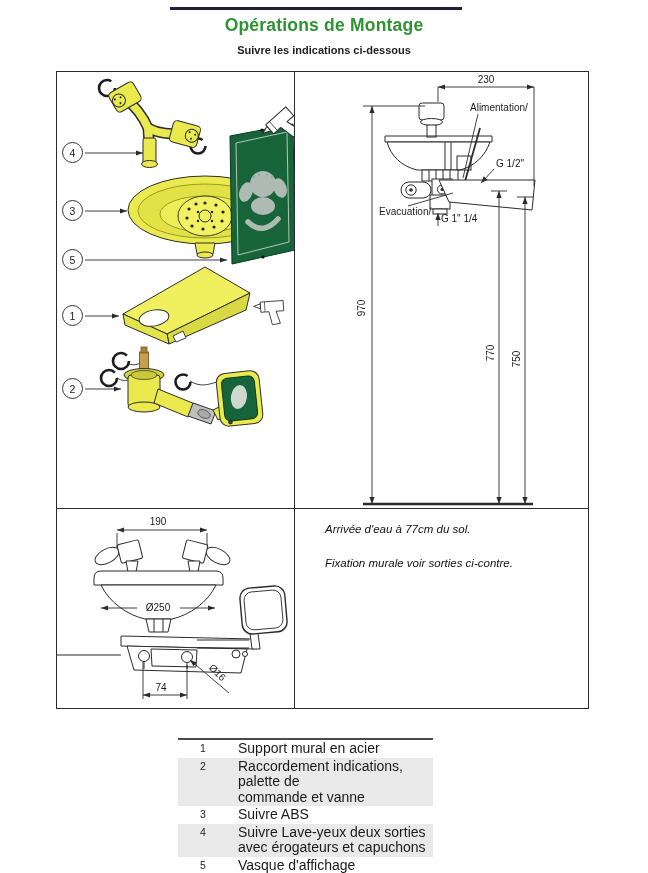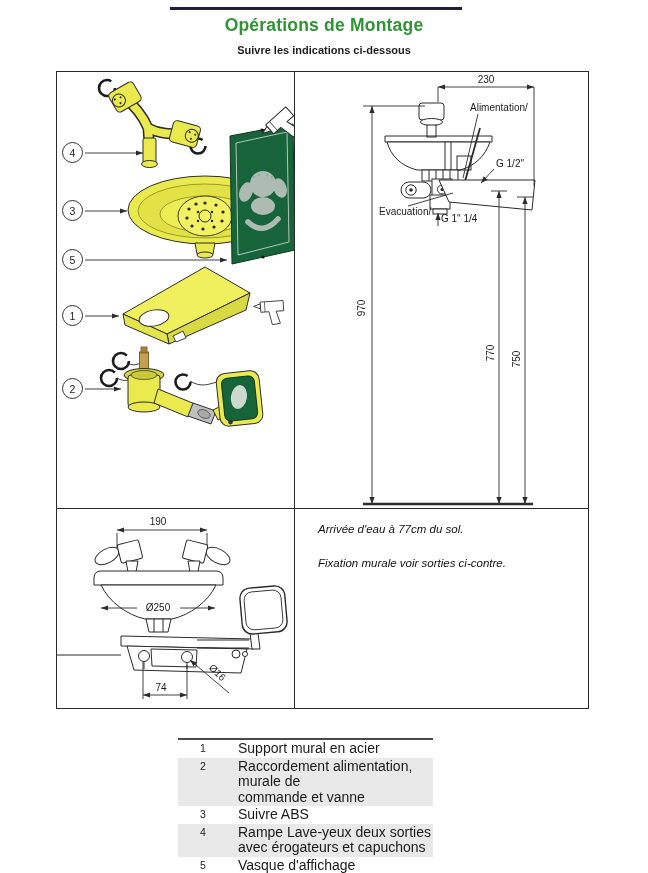--- a/index.html
+++ b/index.html
@@ -23,21 +23,21 @@
 
   .main-box{position:absolute;left:56px;top:64px;width:533px;height:638px;
     border:1px solid var(--line);}
   .v-divider{position:absolute;left:237px;top:0;width:1px;height:100%;background:var(--line);}
   .h-divider{position:absolute;left:0;top:436px;width:100%;height:1px;background:var(--line);}
 
   .quad{position:absolute;}
   .q-exploded{left:0;top:0;width:237px;height:436px;}
   .q-side{left:238px;top:0;width:293px;height:436px;}
   .q-front{left:0;top:437px;width:237px;height:199px;}
-  .q-notes{left:244px;top:437px;width:293px;height:199px;padding:14px 10px 0 17px;}
+  .q-notes{left:251px;top:437px;width:293px;height:199px;padding:14px 10px 0 17px;}
   .q-notes p{font-size:11.5px;font-style:italic;color:#111;}
   .q-notes p + p{margin-top:22px;}
 
   .balloon{position:absolute;width:21px;height:21px;border:1.2px solid #333;border-radius:50%;
     background:#fff;display:flex;align-items:center;justify-content:center;
     font-size:10.5px;color:#222;}
 
   svg{display:block;}
   svg text{font-family:"Liberation Sans", sans-serif;font-size:10px;fill:#1c1c1c;}
   .ln{stroke:var(--line);stroke-width:1;fill:none;}
@@ -361,30 +361,30 @@
 
   <table class="parts-table">
     <tbody>
 
     <tr>
         <td class="num">1</td>
         <td class="desc">Support mural en acier</td>
       </tr>
         <tr class="shaded">
         <td class="num">2</td>
-        <td class="desc">Raccordement alimentation, murale de
+        <td class="desc">Raccordement indications, palette de
 commande et vanne</td>
       </tr>
         <tr>
         <td class="num">3</td>
         <td class="desc">Suivre ABS</td>
       </tr>
         <tr class="shaded">
         <td class="num">4</td>
-        <td class="desc">Rampe Lave-yeux deux sorties
+        <td class="desc">Suivre Lave-yeux deux sorties
 avec érogateurs et capuchons</td>
       </tr>
         <tr>
         <td class="num">5</td>
         <td class="desc">Vasque d'affichage réglementaire</td>
       </tr>
       </tbody>
   </table>
 
 </div>

